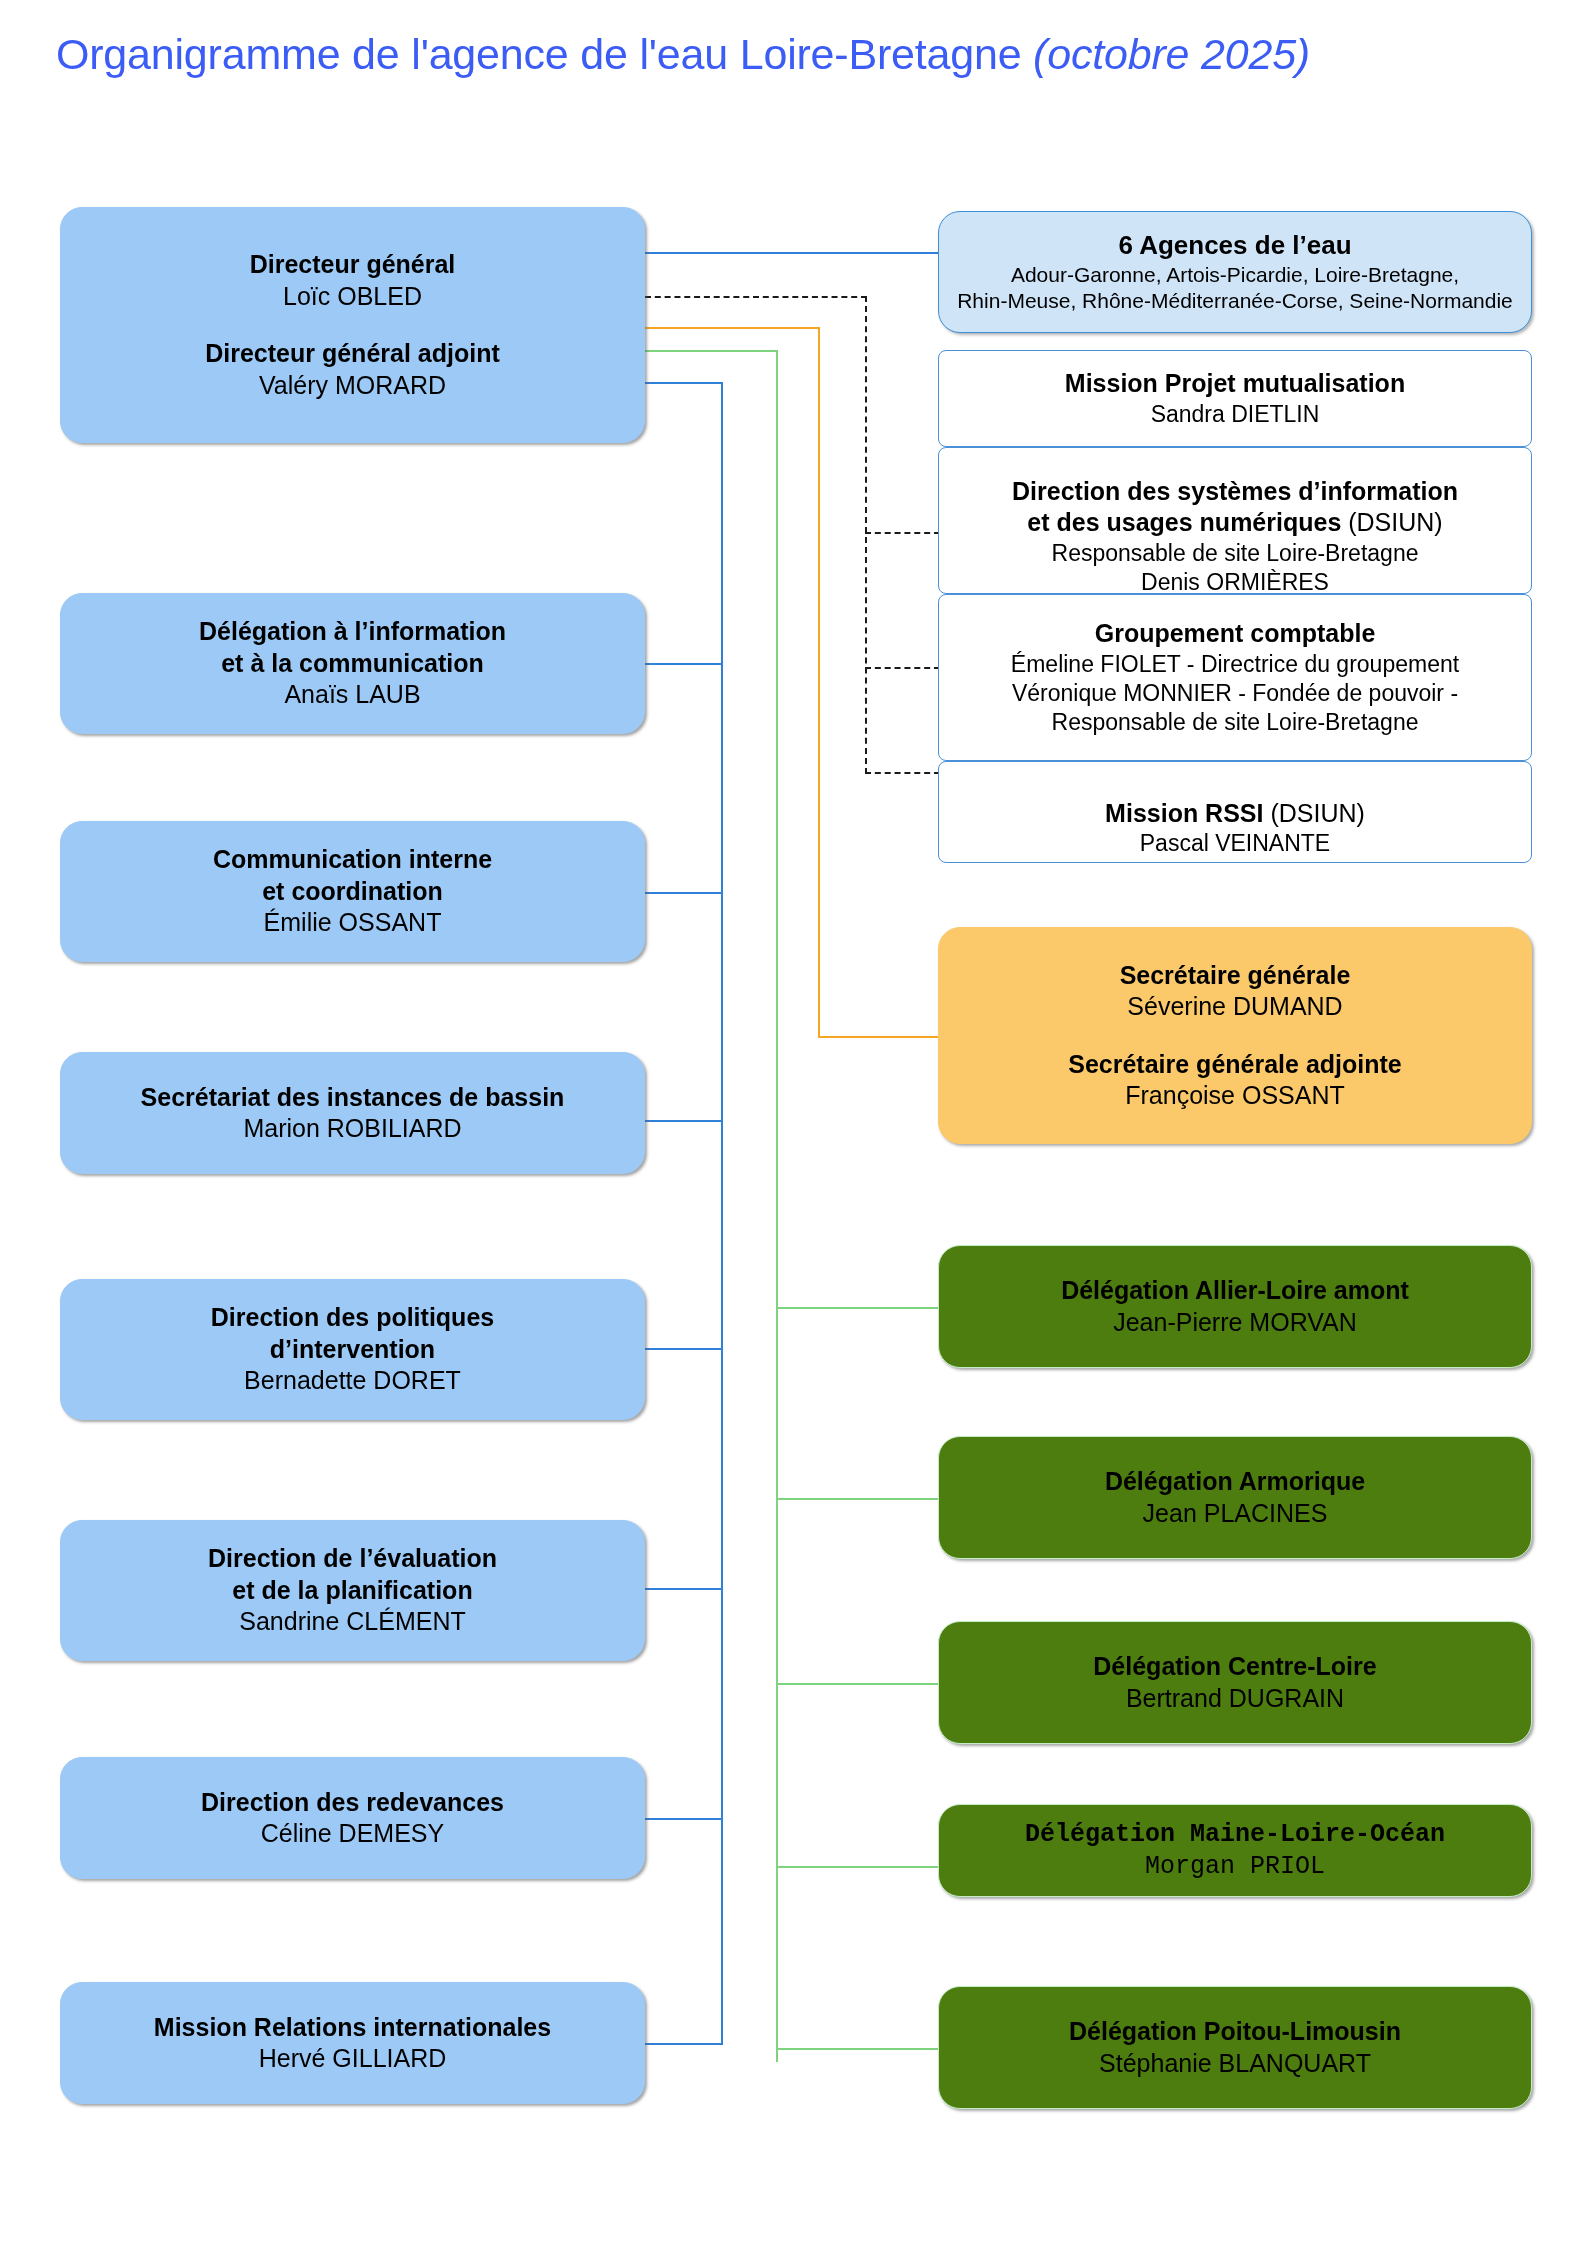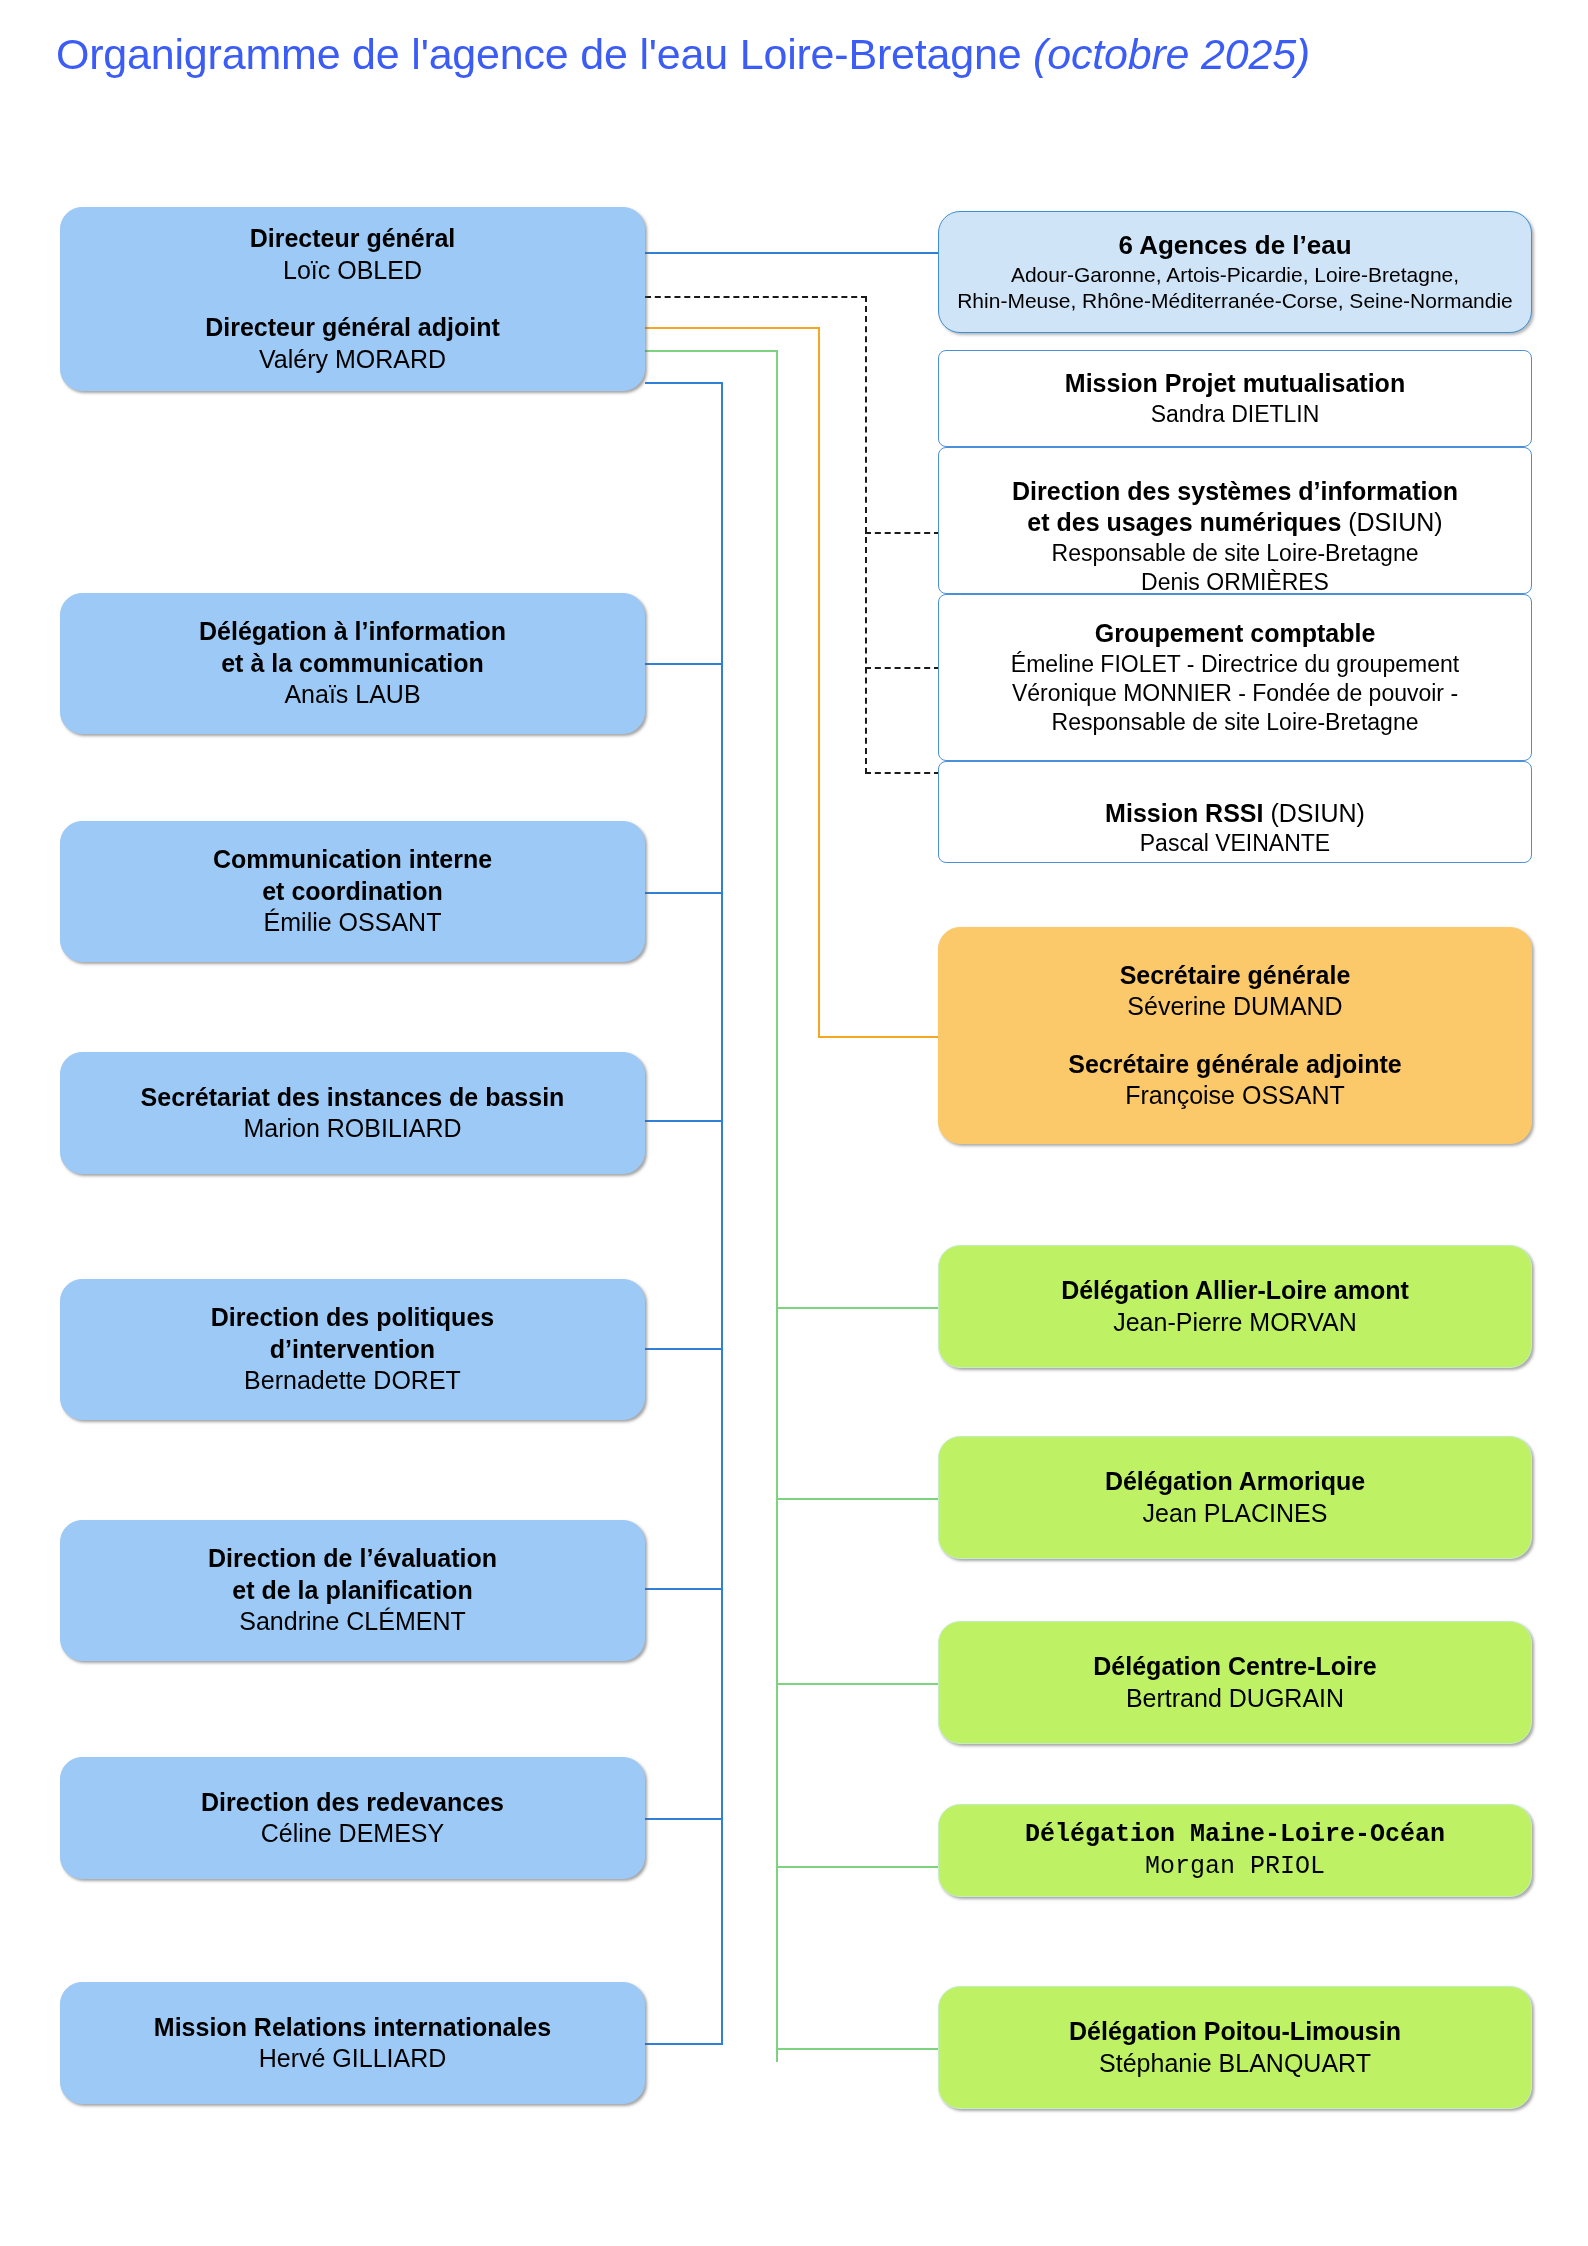--- a/index.html
+++ b/index.html
@@ -84,21 +84,21 @@
   }
   
   .orange {
     background: #fbc96a;
     border: 1px solid #fbc96a;
     border-radius: 22px;
     box-shadow: 2px 2px 3px rgba(90,90,90,0.5);
   }
   
   .green {
-    background: #bef264;
+    background: #4d7c0f;
     border: 1px solid #c3eec4;
     border-radius: 22px;
     box-shadow: 2px 2px 3px rgba(110,110,110,0.6);
   }
 
   
   .ln {
     position: absolute;
     box-sizing: border-box;
   }
@@ -143,21 +143,21 @@
 <div class="ln h c-blue" style="left:645px; top:382px; width:78px;"></div>
 <div class="ln v c-blue" style="left:721px; top:382px; height:1663px;"></div>
 <div class="ln h c-blue" style="left:645px; top:663px; width:78px;"></div>
 <div class="ln h c-blue" style="left:645px; top:892px; width:78px;"></div>
 <div class="ln h c-blue" style="left:645px; top:1120px; width:78px;"></div>
 <div class="ln h c-blue" style="left:645px; top:1348px; width:78px;"></div>
 <div class="ln h c-blue" style="left:645px; top:1588px; width:78px;"></div>
 <div class="ln h c-blue" style="left:645px; top:1818px; width:78px;"></div>
 <div class="ln h c-blue" style="left:645px; top:2043px; width:78px;"></div>
 
-<div class="box blue" style="left:60px; top:207px; width:585px; height:184px;">
+<div class="box blue" style="left:60px; top:207px; width:585px; height:236px;">
   <div class="ttl">Directeur général</div>
   <div class="nm">Loïc OBLED</div>
   <div class="gap"></div>
   <div class="ttl">Directeur général adjoint</div>
   <div class="nm">Valéry MORARD</div>
 </div>
 
 <div class="box blue" style="left:60px; top:593px; width:585px; height:141px;">
   <div class="ttl">Délégation à l’information
 et à la communication</div>

